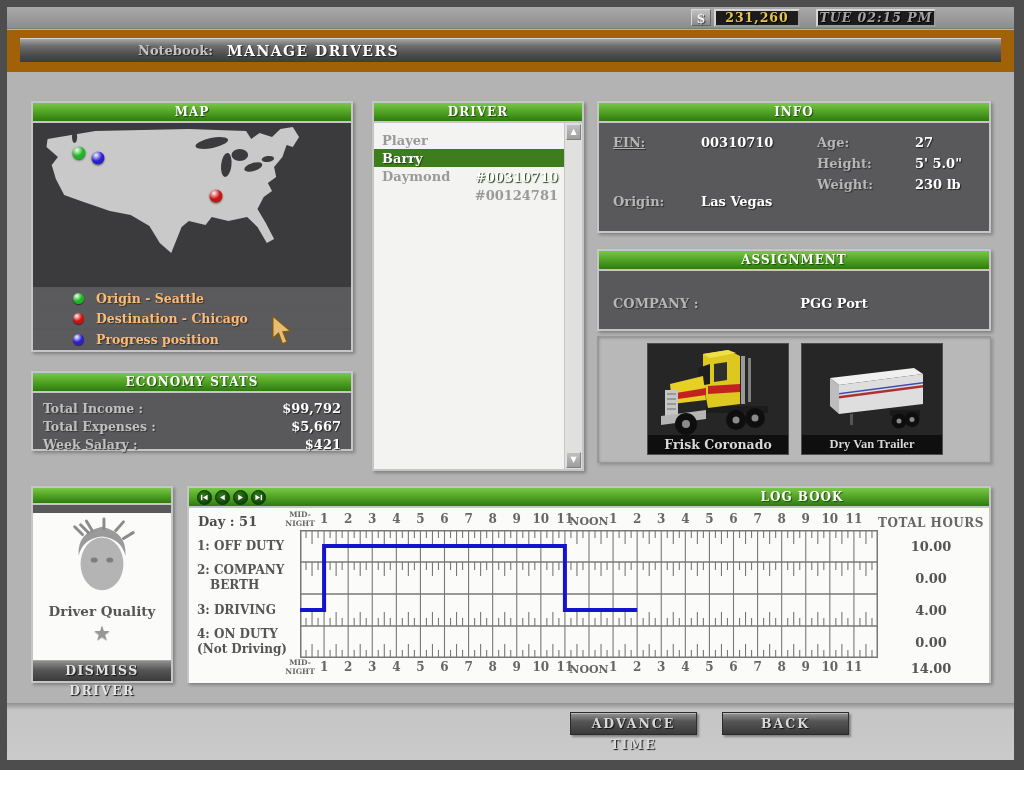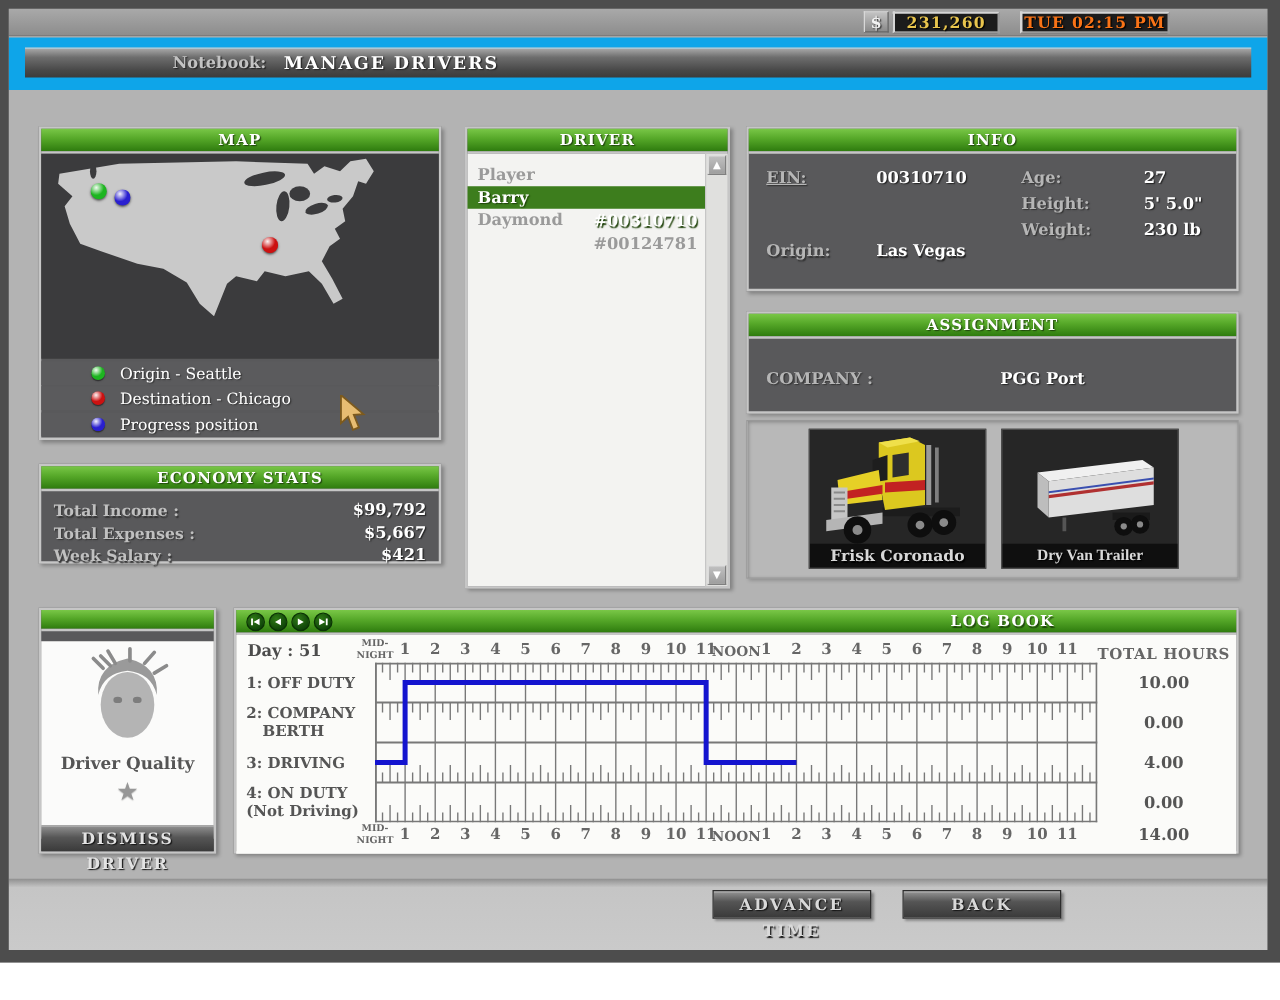--- a/index.html
+++ b/index.html
@@ -13,24 +13,24 @@
     background:linear-gradient(180deg,#a9a9a9,#8d8d8d); border-bottom:1px solid #7c7c7c;
     display:flex; align-items:center; }
   #topbar .spacer-right { width:78px; }
   .cash-btn { width:20px; height:17px; margin-right:3px; text-align:center; line-height:17px;
     background:linear-gradient(180deg,#c2c2c2,#8a8a8a); border:1px solid; border-color:#d8d8d8 #666 #666 #d8d8d8;
     color:#f2f2f2; font-weight:bold; font-size:13px; text-shadow:1px 1px 1px #333; box-sizing:border-box; }
   .led-box { height:18px; background:#1c1c1c; border:2px solid; border-color:#d6d6d6 #9a9a9a #9a9a9a #d6d6d6;
     box-sizing:border-box; display:flex; align-items:center; justify-content:center;
     font-weight:bold; font-size:12.5px; letter-spacing:1px; text-shadow:1px 1px 1px #000; }
   #money-box { width:86px; color:#e9c54d; margin-right:16px; }
-  #time-box  { width:120px; color:#f97316; }
-
-  
-  #notebook-zone { position:absolute; left:7px; top:30px; width:1007px; height:42px; background:#0ea5e9; }
+  #time-box  { width:120px; color:#a3a3a3;font-style:italic; }
+
+  
+  #notebook-zone { position:absolute; left:7px; top:30px; width:1007px; height:42px; background:#a16207; }
   #notebook-bar { position:absolute; left:13px; top:8px; right:13px; height:24px;
     background:linear-gradient(180deg,#a6a6a6 0%,#6d6d6d 30%,#484848 75%,#3c3c3c 100%);
     border-top:1px solid #d2d2d2; display:flex; align-items:center; padding-left:118px; box-sizing:border-box; }
   #notebook-prefix { color:#c3c3c3; font-weight:bold; font-size:13px; text-shadow:1px 1px 1px #222; }
   #notebook-title  { color:#ffffff; font-weight:bold; font-size:14px; letter-spacing:1.5px; margin-left:14px; text-shadow:1px 1px 1px #222; }
 
   
   .panel { position:absolute; background:#59595b; border:2px solid #c6c6c6; box-sizing:border-box;
     box-shadow:2px 2px 3px rgba(0,0,0,0.28); }
   .panel-header { height:18px; line-height:18px; text-align:center;
@@ -41,21 +41,21 @@
   
   #map-panel  { left:31px; top:101px; width:322px; height:251px; }
   #map-area { position:relative; height:164px; background:#3b3b3d; overflow:hidden; }
   #map-area svg { display:block; width:100%; height:100%; }
   .map-marker { position:absolute; width:13px; height:13px; border-radius:50%;
     transform:translate(-50%,-50%); box-shadow:0 1px 2px rgba(0,0,0,0.6); }
   .sphere { background-image:radial-gradient(circle at 35% 28%, rgba(255,255,255,0.95), rgba(255,255,255,0) 48%); }
   #map-legend { }
   .legend-row { height:19px; margin-top:1.5px; background:#5b5b5d; display:flex; align-items:center; padding-left:40px; }
   .legend-dot { width:11px; height:11px; border-radius:50%; margin-right:12px; box-shadow:0 1px 1px rgba(0,0,0,0.5); }
-  .legend-label { color:#ffffff; font-weight:normal; font-size:12.5px; text-shadow:1px 1px 1px #333; }
+  .legend-label { color:#fdba74; font-weight:bold; font-size:12.5px; text-shadow:1px 1px 1px #333; }
 
   
   #economy-panel { left:31px; top:371px; width:322px; height:80px; }
   #economy-rows { padding:6px 10px 0 10px; }
   .eco-row { display:flex; height:18px; align-items:center; }
   .eco-label { color:#c0c0c0; font-weight:bold; font-size:12.5px; text-shadow:1px 1px 1px #333; }
   .eco-value { margin-left:auto; color:#ffffff; font-weight:bold; font-size:13px; text-shadow:1px 1px 1px #222; }
 
   
   #driver-panel { left:372px; top:101px; width:212px; height:370px; }

